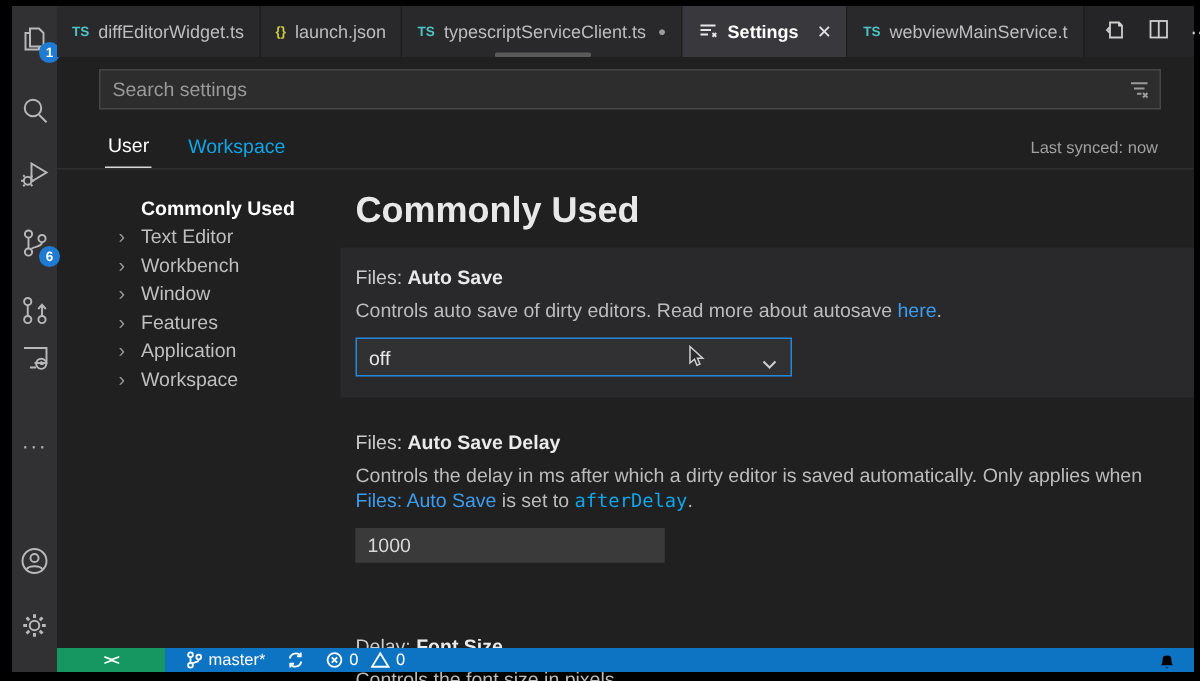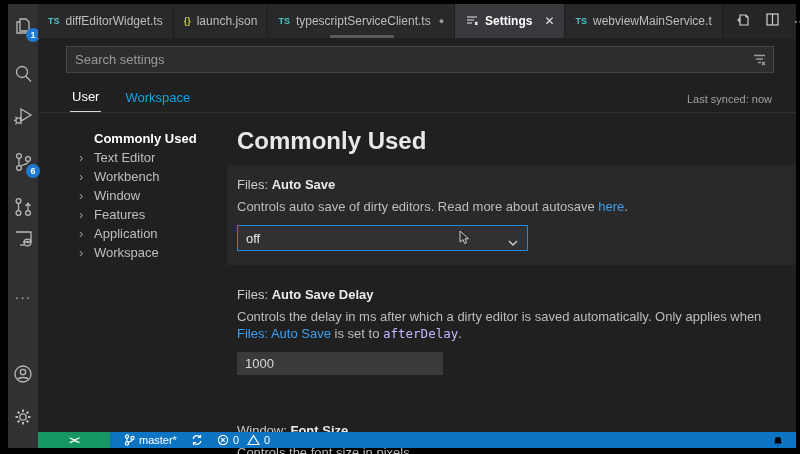--- a/index.html
+++ b/index.html
@@ -66,21 +66,21 @@
 
   .settings-list { flex:1; padding-top:8px; min-width:0; }
   .page-heading { font-size:24px; font-weight:bold; color:#e8e8e8; margin:6px 0 10px 10px; }
   .setting-row { padding:12px 10px 14px; }
   .setting-row.focused { background:#29292c; }
   .setting-title { font-size:13px; color:#cccccc; margin-bottom:6px; }
   .setting-title b { color:#eaeaea; }
   .setting-desc { font-size:13px; color:#bcbcbc; line-height:17px; max-width:545px;
                   margin-bottom:10px; }
   .lnk { color:#3c9df0; }
-  .code { font-family:"DejaVu Sans Mono", monospace; color:#c4b5fd; font-size:12.5px; }
+  .code { font-family:"DejaVu Sans Mono", monospace; color:#0ea5e9; font-size:12.5px; }
 
   .select-box { position:relative; width:291px; height:26px; background:#313134;
                 border:1px solid #2488d8; display:flex; align-items:center;
                 padding:0 26px 0 8px; color:#e8e8e8; font-size:13px; }
   .select-chev { position:absolute; right:8px; top:9px; }
   .select-chev svg { stroke:#cccccc; fill:none; stroke-width:1.4; }
   .cursor-ptr { position:absolute; left:220px; top:4px; }
 
   .text-input { width:206px; height:23px; background:#3a3a3a; border:1px solid #3a3a3a;
                 color:#d8d8d8; font-size:13px; padding:0 7px; outline:none;
@@ -279,21 +279,21 @@
             </div>
           </div>
 
           <div class="setting-row" style="margin-top:10px">
             <div class="setting-title"><span>Files: </span><b>Auto Save Delay</b></div>
             <div class="setting-desc"><span>Controls the delay in ms after which a dirty editor is saved automatically. Only applies when </span><span class="lnk">Files: Auto Save</span><span> is set to </span><span class="code">afterDelay</span><span>.</span></div>
             <input class="text-input" type="text" value="1000" style="">
           </div>
 
           <div class="setting-row" style="margin-top:22px">
-            <div class="setting-title"><span>Window: </span><b>Font Size</b></div>
+            <div class="setting-title"><span>Delay: </span><b>Font Size</b></div>
             <div class="setting-desc"><span>Controls the font size in pixels.</span></div>
 
           </div>
 
         </div>
       </div>
     </div>
 
     <div class="status-bar">
       <div class="remote-item">&gt;&lt;</div>

